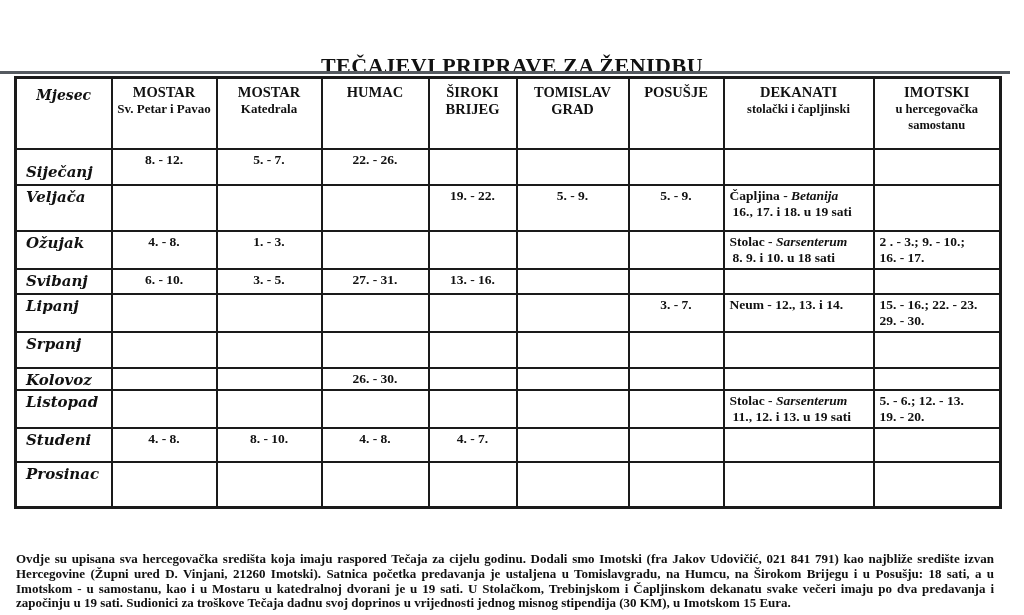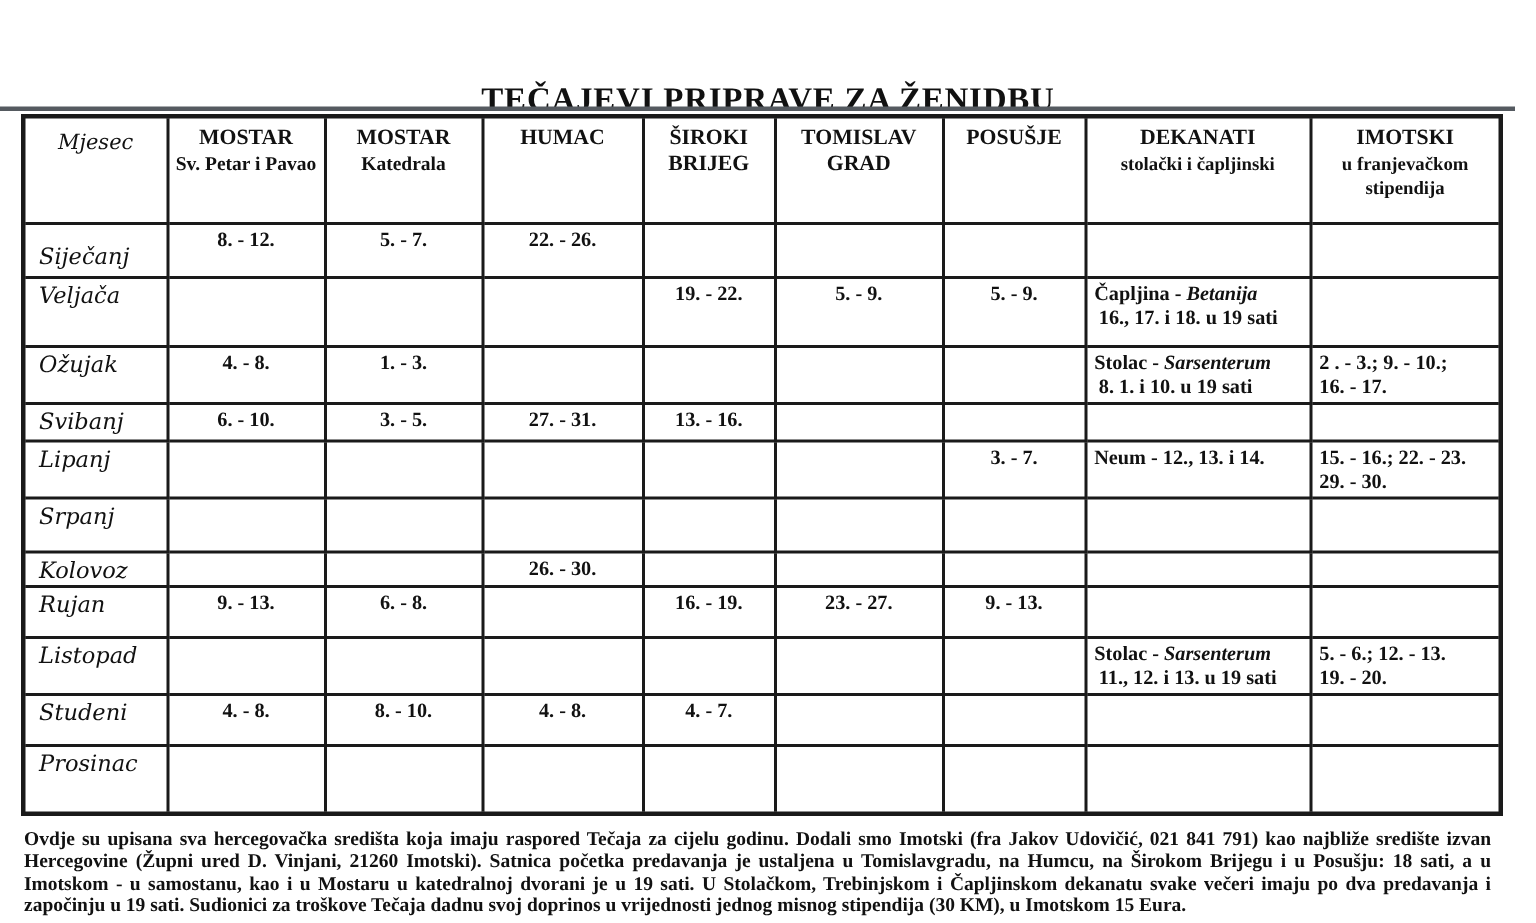--- a/index.html
+++ b/index.html
@@ -14,21 +14,21 @@
   table.schedule { position: absolute; top: 76px; left: 14px; width: 985px;
     border-collapse: collapse; table-layout: fixed; background: #fff; }
   table.schedule, table.schedule th, table.schedule td { border: 2px solid #1a1a1a; }
   table.schedule { border-width: 3px; }
 
   thead th { vertical-align: top; text-align: center; padding-top: 5px;
     font-weight: bold; font-size: 14.5px; line-height: 17px; font-family: "Liberation Serif", serif; }
   .col-subtitle { font-weight: bold; font-size: 13px; line-height: 16px; }
   .col-subtitle.small { font-size: 12.5px; }
   th.mjesec-head { text-align: center; padding-top: 8px; }
-  .script-text { font-family: "DejaVu Serif", serif; font-style: italic; font-weight: normal; font-size: 14px; }
+  .script-text { font-family: "DejaVu Serif", serif; font-style: italic; font-weight: bold; font-size: 14px; }
 
   th.month-cell { text-align: left; vertical-align: top; padding: 2px 0 0 9px; font-weight: normal; }
   th.month-cell .script-text { font-size: 15px; }
   th.month-cell.align-bottom { vertical-align: bottom; padding-bottom: 3px; }
 
   td.date-cell { text-align: center; vertical-align: top; padding-top: 2px;
     font-weight: bold; font-size: 13.5px; font-family: "Liberation Serif", serif; }
   td.note-cell { text-align: left; vertical-align: top; padding: 2px 4px 1px 5px;
     font-weight: bold; font-size: 13.5px; line-height: 16.5px; font-family: "Liberation Serif", serif; }
   td.note-cell .em { font-style: italic; }
@@ -84,21 +84,21 @@
       </th>
       <th>
         <div>POSUŠJE</div>
       </th>
       <th>
         <div>DEKANATI</div>
         <div class="col-subtitle small">stolački i čapljinski</div>
       </th>
       <th>
         <div>IMOTSKI</div>
-        <div class="col-subtitle small">u franjevačkom stipendija</div>
+        <div class="col-subtitle small">u hercegovačka samostanu</div>
       </th>
     </tr>
   </thead>
   <tbody id="schedule-body">
       <tr style="height: 36px;">
         <th class="month-cell align-bottom"><span class="script-text">Siječanj</span></th>
         <td class="date-cell">8. - 12.</td>
         <td class="date-cell">5. - 7.</td>
         <td class="date-cell">22. - 26.</td>
         <td class="date-cell"></td>
@@ -124,21 +124,21 @@
       <tr style="height: 37px;">
         <th class="month-cell"><span class="script-text">Ožujak</span></th>
         <td class="date-cell">4. - 8.</td>
         <td class="date-cell">1. - 3.</td>
         <td class="date-cell"></td>
         <td class="date-cell"></td>
         <td class="date-cell"></td>
         <td class="date-cell"></td>
         <td class="note-cell">
           <div><span>Stolac - </span><span class="em">Sarsenterum</span></div>
-          <div class="line2">8. 1. i 10. u 19 sati</div>
+          <div class="line2">8. 9. i 10. u 18 sati</div>
         </td>
         <td class="note-cell">
           <div>2 . - 3.; 9. - 10.;</div>
           <div>16. - 17.</div>
         </td>
       </tr>
       <tr style="height: 25px;">
         <th class="month-cell"><span class="script-text">Svibanj</span></th>
         <td class="date-cell">6. - 10.</td>
         <td class="date-cell">3. - 5.</td>
@@ -180,31 +180,20 @@
         <th class="month-cell"><span class="script-text">Kolovoz</span></th>
         <td class="date-cell"></td>
         <td class="date-cell"></td>
         <td class="date-cell">26. - 30.</td>
         <td class="date-cell"></td>
         <td class="date-cell"></td>
         <td class="date-cell"></td>
         <td class="date-cell"></td>
         <td class="date-cell"></td>
       </tr>
-      <tr style="height: 34px;">
-        <th class="month-cell"><span class="script-text">Rujan</span></th>
-        <td class="date-cell">9. - 13.</td>
-        <td class="date-cell">6. - 8.</td>
-        <td class="date-cell"></td>
-        <td class="date-cell">16. - 19.</td>
-        <td class="date-cell">23. - 27.</td>
-        <td class="date-cell">9. - 13.</td>
-        <td class="date-cell"></td>
-        <td class="date-cell"></td>
-      </tr>
       <tr style="height: 32px;">
         <th class="month-cell"><span class="script-text">Listopad</span></th>
         <td class="date-cell"></td>
         <td class="date-cell"></td>
         <td class="date-cell"></td>
         <td class="date-cell"></td>
         <td class="date-cell"></td>
         <td class="date-cell"></td>
         <td class="note-cell">
           <div><span>Stolac - </span><span class="em">Sarsenterum</span></div>

